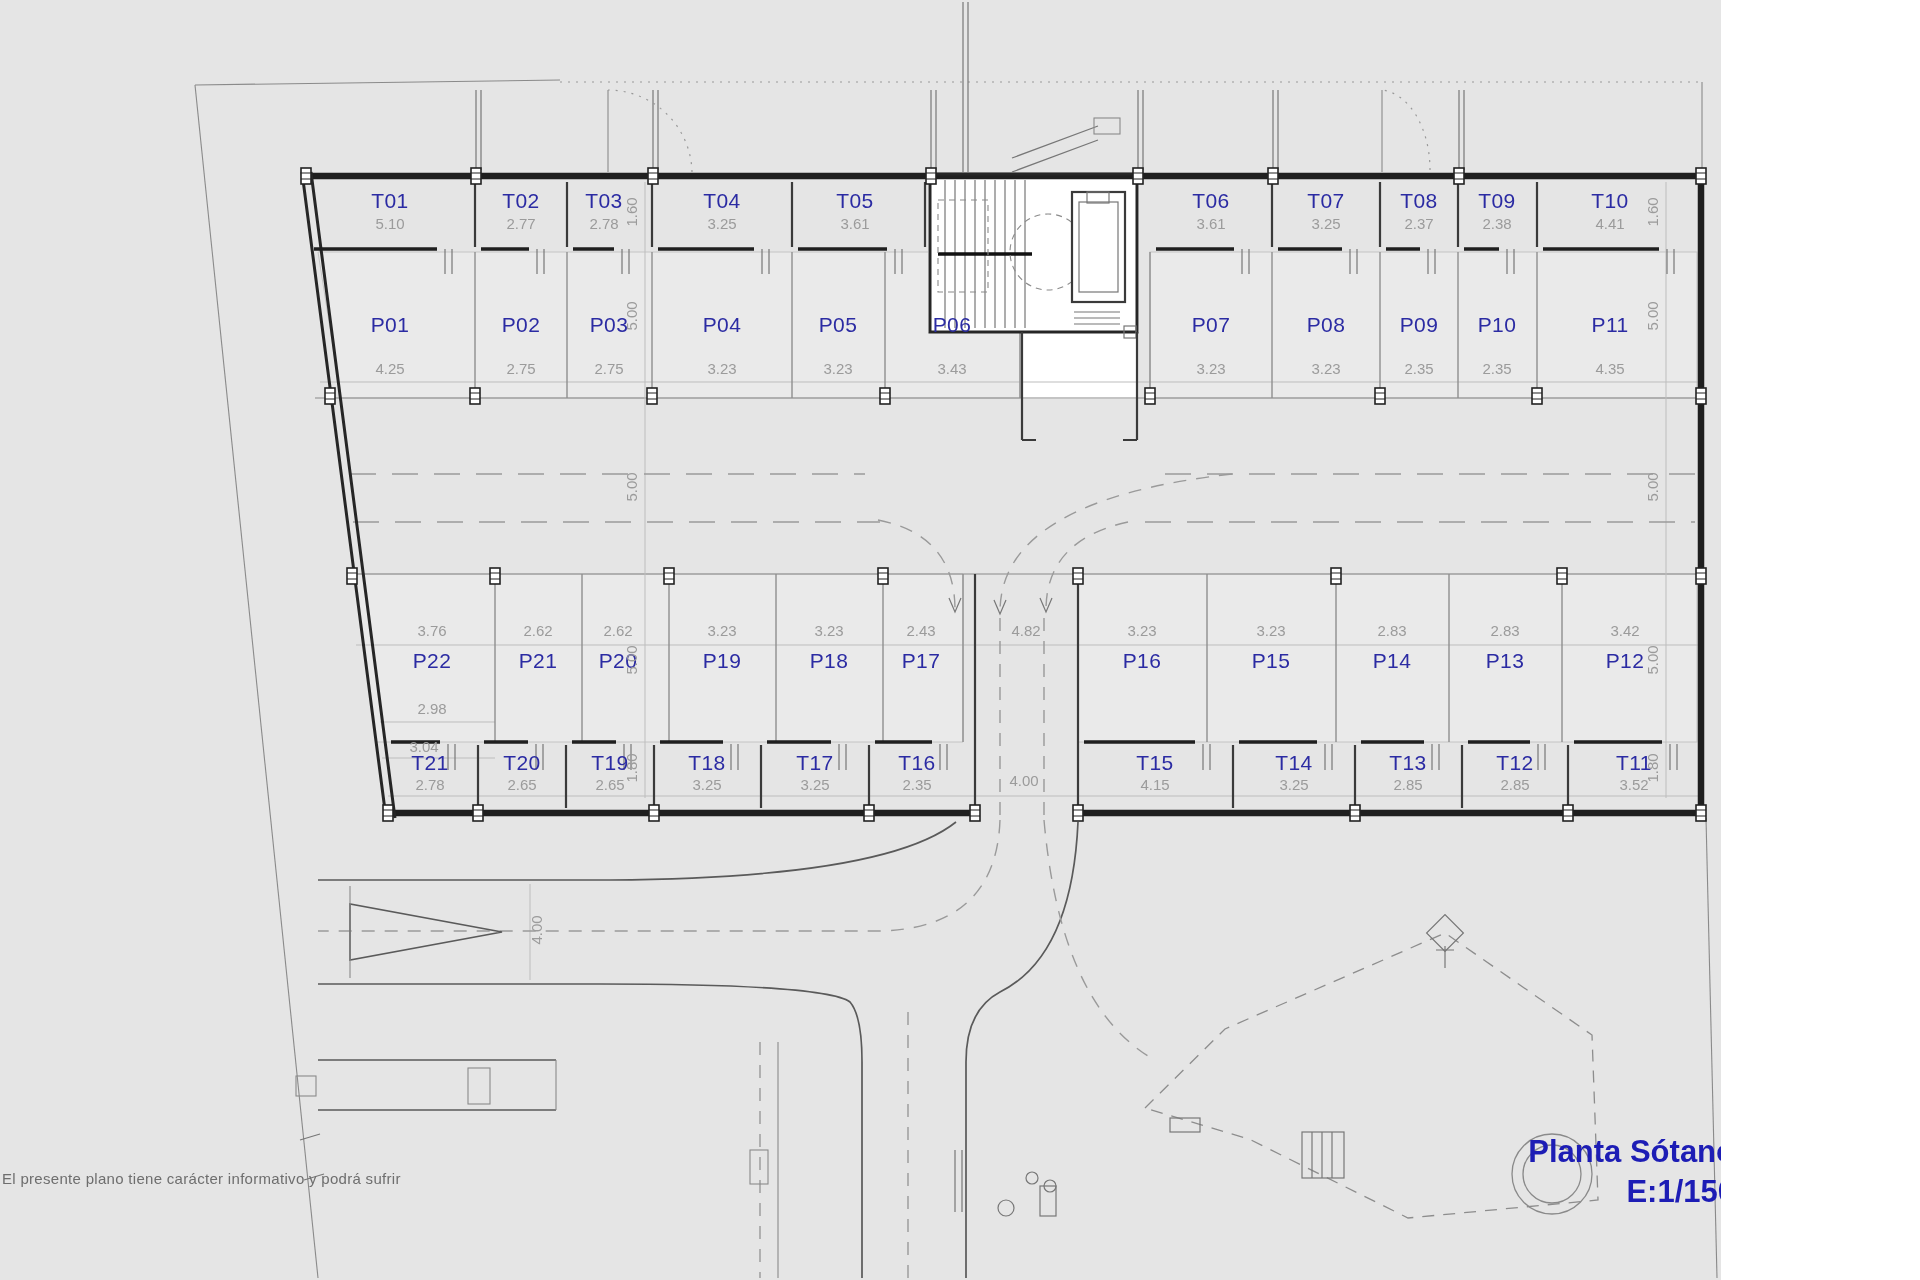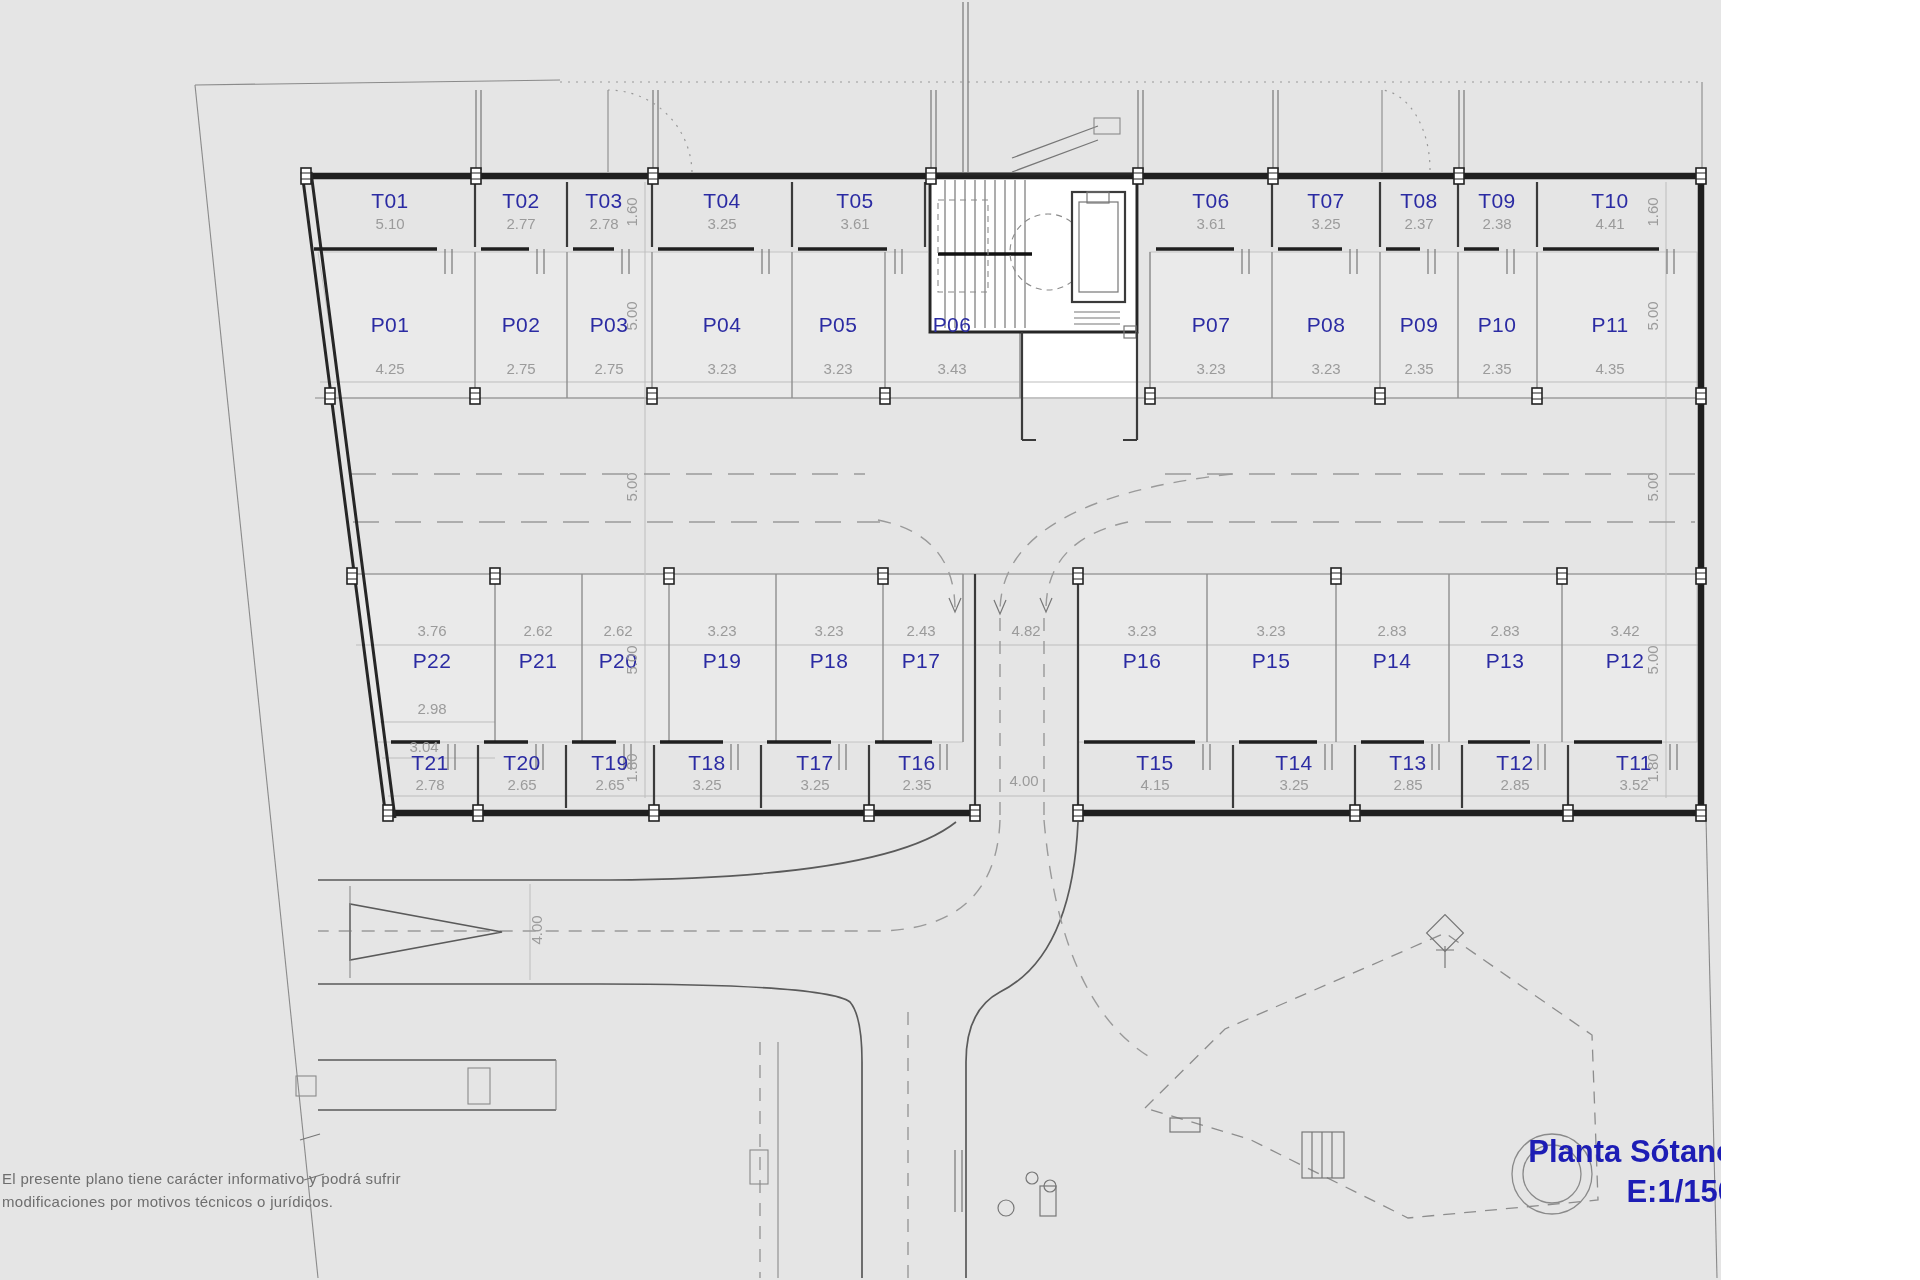--- a/index.html
+++ b/index.html
@@ -310,16 +310,15 @@
       </g>
 </svg>
 
 <div class="title">
   <div>Planta Sótano</div>
   <div>E:1/150</div>
 </div>
 
 <div class="note">
   <div>El presente plano tiene carácter informativo y podrá sufrir</div>
-  <div>modificaciones por motivos técnicos o jurídicos.</div>
 </div>
 
 </div>
 
 </body></html>

